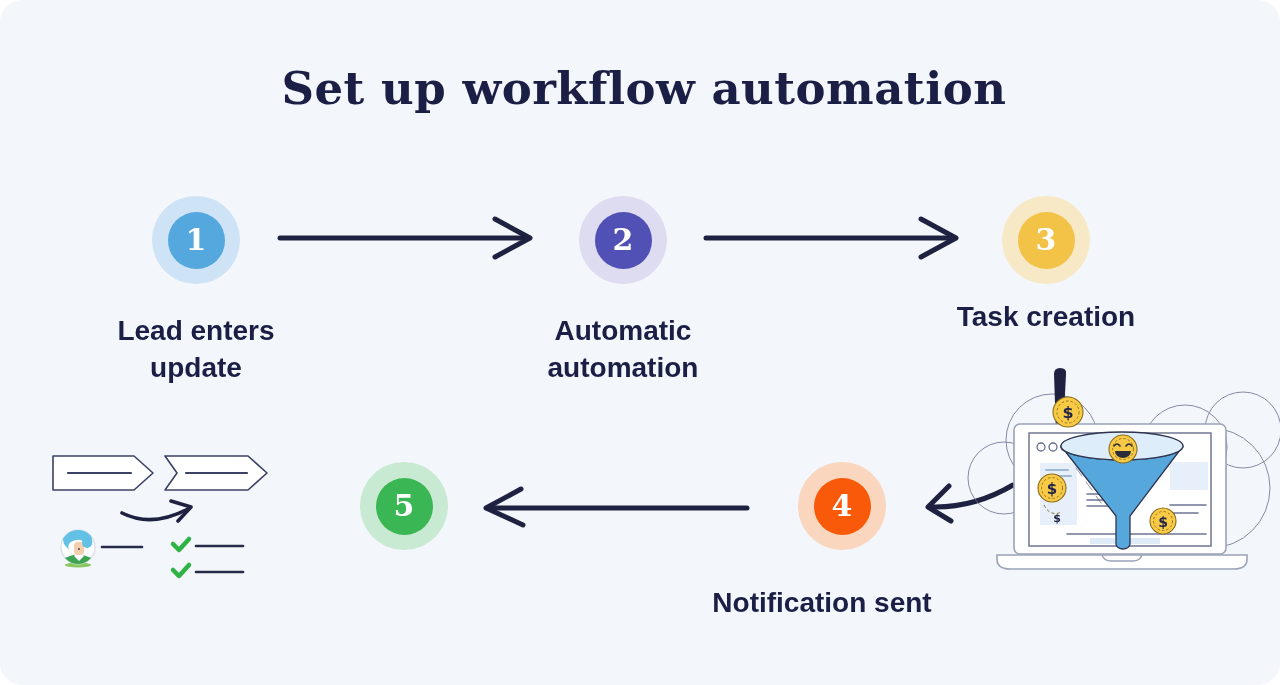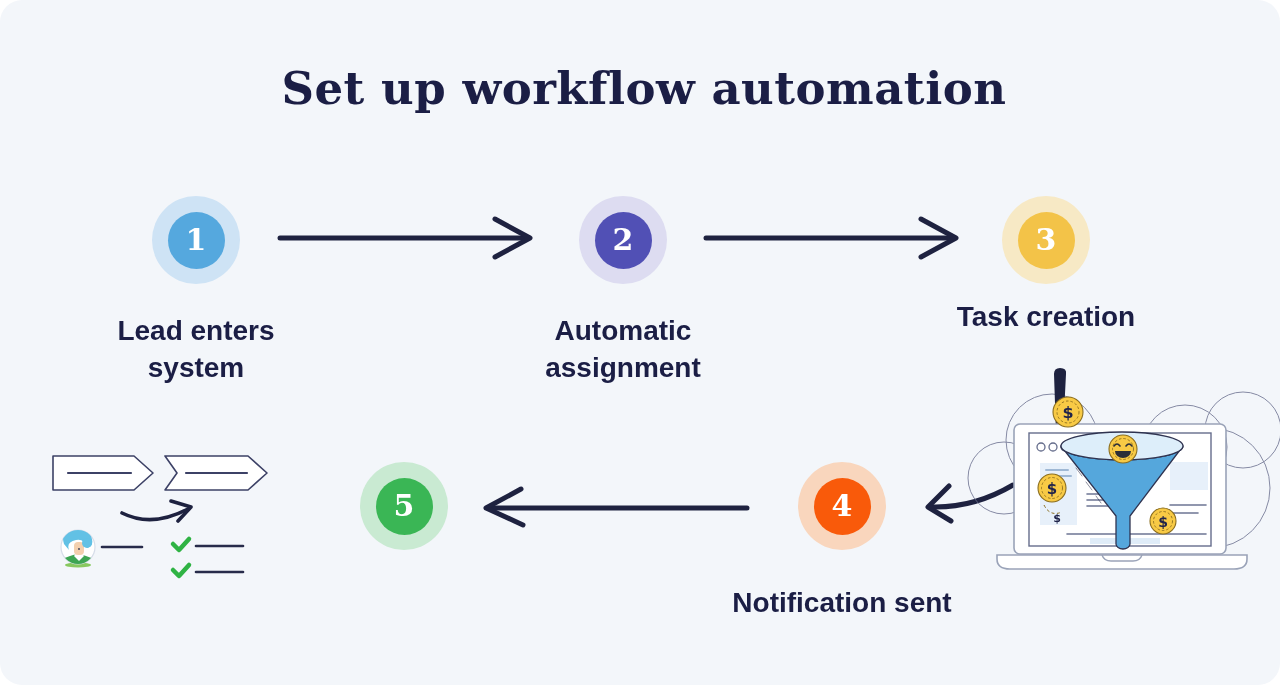--- a/index.html
+++ b/index.html
@@ -27,21 +27,21 @@
   }
   .step-label{
     position:absolute;text-align:center;font-weight:700;font-size:28px;
     line-height:1.32;color:#1b1e45;
   }
   .h1{left:152px;top:196px;} .h2{left:579px;top:196px;} .h3{left:1002px;top:196px;}
   .h4{left:798px;top:462px;} .h5{left:360px;top:462px;}
   .l1{left:96px; top:313px;width:200px;}
   .l2{left:513px;top:313px;width:220px;}
   .l3{left:896px;top:299px;width:300px;}
-  .l4{left:682px;top:585px;width:320px;}
+  .l4{left:662px;top:585px;width:320px;}
   .l5{left:254px;top:579px;width:300px;}
   .art{position:absolute;left:0;top:0;pointer-events:none;}
 </style>
 </head>
 <body>
 
 <div class="card">
 
   <h1 class="title">Set up workflow automation</h1>
 
@@ -64,22 +64,22 @@
     <div class="bubble" style="background-color: rgb(249, 90, 10);">
       <span class="num">4</span>
     </div>
   </div>
   <div class="halo h5" style="background-color: rgb(201, 234, 210);">
     <div class="bubble" style="background-color: rgb(58, 182, 85);">
       <span class="num">5</span>
     </div>
   </div>
 
-  <div class="step-label l1">Lead enters system</div>
-  <div class="step-label l2">Automatic assignment</div>
+  <div class="step-label l1">Lead enters update</div>
+  <div class="step-label l2">Automatic automation</div>
   <div class="step-label l3">Task creation</div>
   <div class="step-label l4">Notification sent</div>
 
   <svg class="art" width="1280" height="685" viewBox="0 0 1280 685">
 
     <g stroke="#1e2240" stroke-width="5" fill="none" stroke-linecap="round" stroke-linejoin="round">
       <g>
         <line x1="280" y1="238" x2="524" y2="238"></line>
         <polyline points="495,219 530,238 495,257"></polyline>
       </g>

